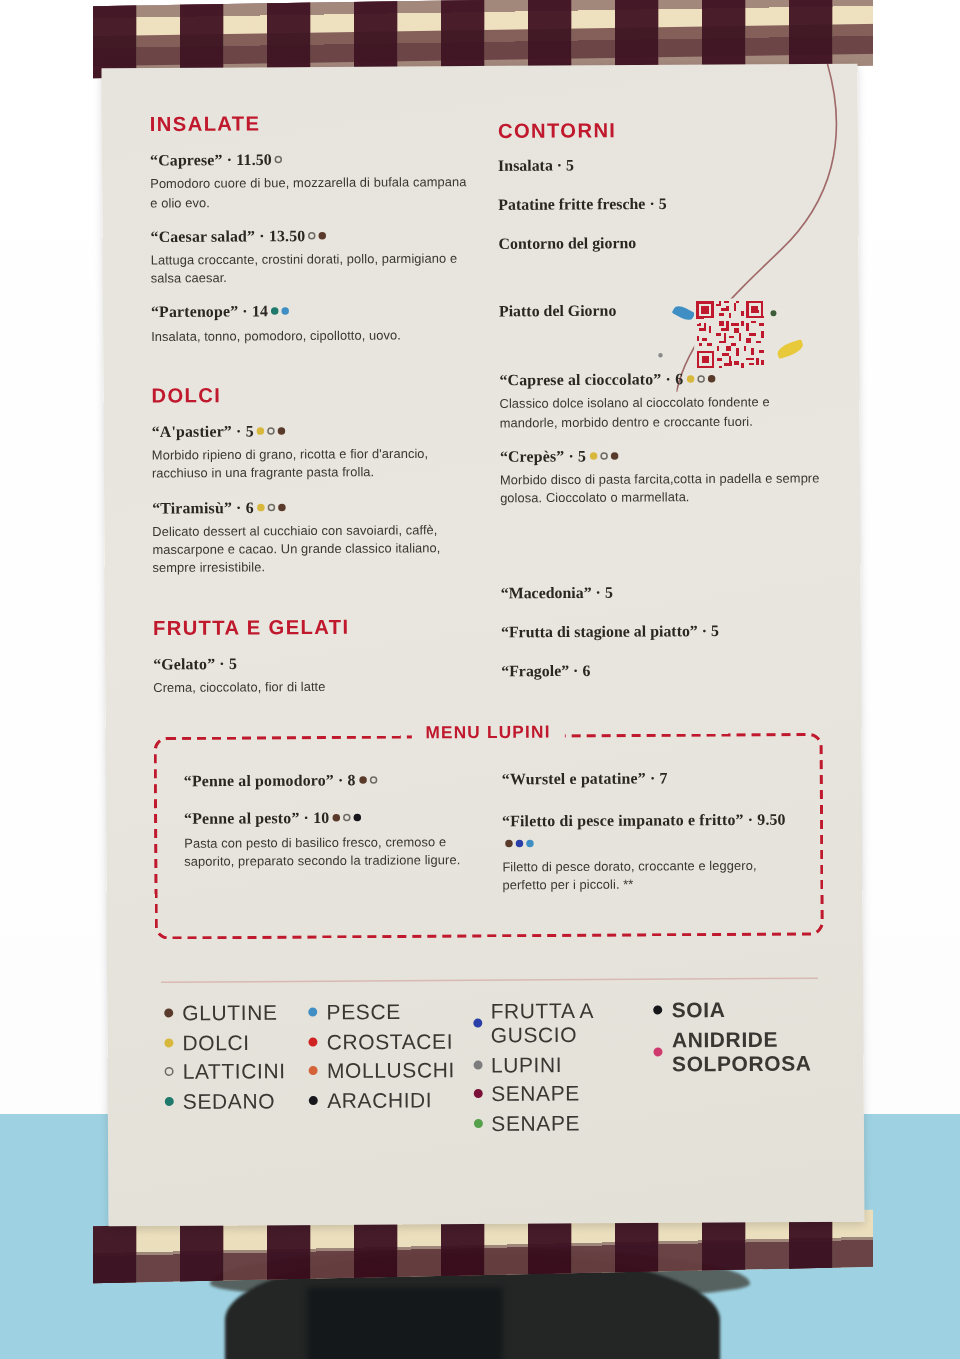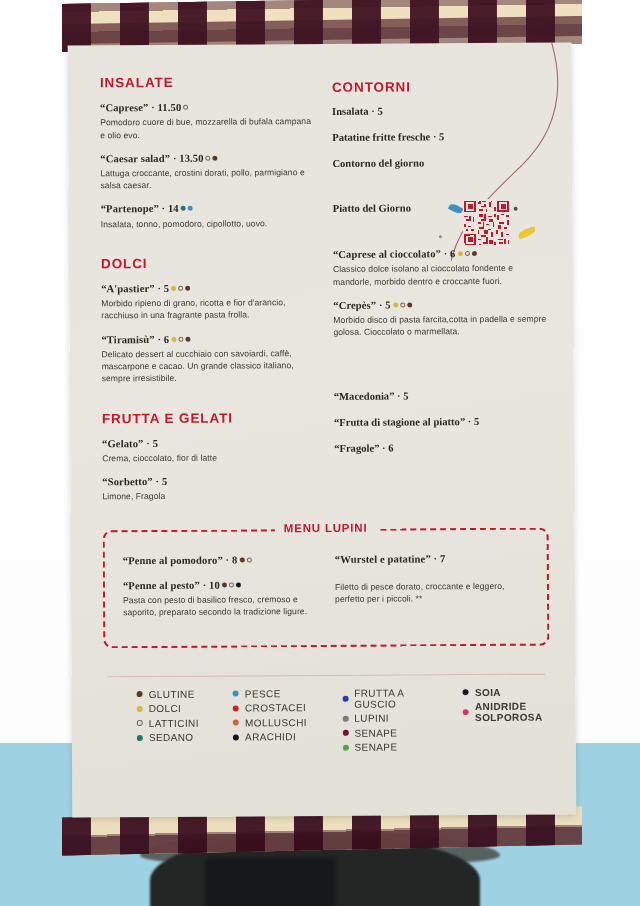--- a/index.html
+++ b/index.html
@@ -223,24 +223,23 @@
   }
   .legend-col { display: flex; flex-direction: column; gap: 3.5px; }
   .legend-col.c1 { width: 110px; }
   .legend-col.c2 { width: 125px; text-align: center; }
   .legend-col.c3 { width: 138px; }
   .legend-col.c4 { width: 130px; font-weight: bold; }
   .legend-item {
     display: flex;
     align-items: center;
     gap: 6px;
-    font-size: 10px;
+    font-size: 14px;
     color: #3a3632;
     letter-spacing: 0.4px;
-    margin-left: 27px;
   }
   .legend-dot {
     width: 6px; height: 6px;
     border-radius: 50%;
     flex-shrink: 0;
   }
   .legend-dot.hollow { background: transparent !important; border: 1px solid #6d6a64; }
 </style>
 </head>
 <body>
@@ -388,24 +387,20 @@
         <div class="dish-desc">Delicato dessert al cucchiaio con savoiardi, caffè, mascarpone e cacao. Un grande classico italiano, sempre irresistibile.</div>
       </div>
 
       <div class="section-title gap-top">FRUTTA E GELATI</div>
 
       <div class="dish">
         <div class="dish-name">“Gelato” · 5</div>
         <div class="dish-desc">Crema, cioccolato, fior di latte</div>
       </div>
 
-      <div class="dish">
-        <div class="dish-name">“Sorbetto” · 5</div>
-        <div class="dish-desc">Limone, Fragola</div>
-      </div>
 
     </div>
 
     <div class="col right">
 
       <div class="section-title">CONTORNI</div>
 
       <div class="plain-item">Insalata · 5</div>
       <div class="plain-item">Patatine fritte fresche · 5</div>
       <div class="plain-item">Contorno del giorno</div>
@@ -455,20 +450,23 @@
 
       </div>
 
       <div class="kids-col">
 
         <div class="dish">
           <div class="dish-name">“Wurstel e patatine” · 7</div>
         </div>
 
         <div class="dish" style="margin-top:14px">
+          <div class="dish-name">
+            <span>“Filetto di pesce impanato e fritto” · 9.50</span><span class="alg" style="background:#5a3a2a"></span><span class="alg" style="background:#2a3fa8"></span><span class="alg" style="background:#3f8fc4"></span>
+          </div>
           <div class="dish-desc">Filetto di pesce dorato, croccante e leggero, perfetto per i piccoli. **</div>
         </div>
 
       </div>
     </div>
   </div>
 
   <div class="divider"></div>
 
   <div class="legend">

